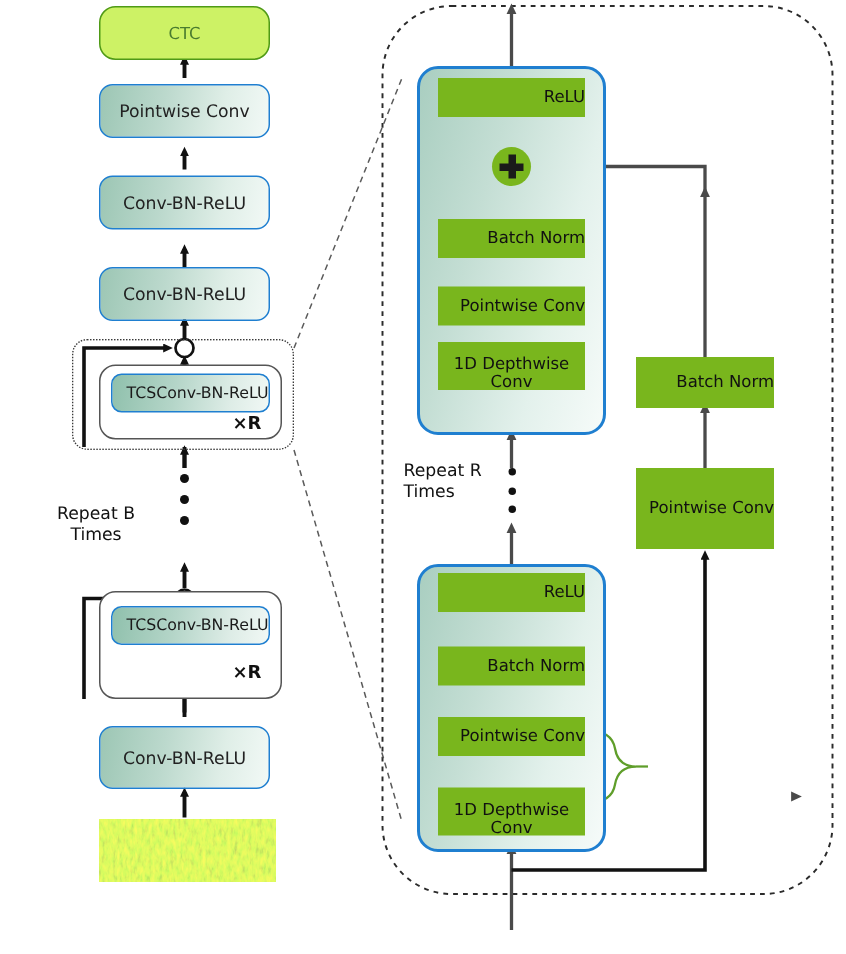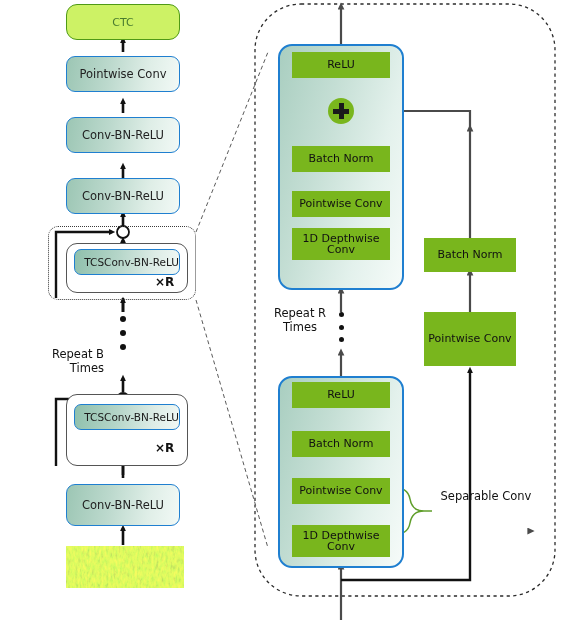--- a/index.html
+++ b/index.html
@@ -31,21 +31,21 @@
        color:#1a1a1a;box-sizing:border-box;}
 
   .plaintext{position:absolute;font-size:11.5px;color:#111;line-height:1.18;}
   .ctr{text-align:center;}
 
   
   .panel{position:absolute;border:2px solid #1f7fd0;border-radius:14px;
          background:linear-gradient(105deg,#a9cec0 0%,#c4ded4 35%,#e3f1ec 70%,#f6fbf9 100%);
          box-sizing:border-box;}
   .gblk{position:absolute;background:#79b61d;display:flex;align-items:center;
-        justify-content:center;text-align:center;font-size:11px;color:#111;
+        justify-content:flex-end;text-align:center;font-size:11px;color:#111;
         line-height:1.04;box-sizing:border-box;}
   .plus{position:absolute;width:26px;height:26px;border-radius:50%;
         background:#79b61d;box-sizing:border-box;}
   .plus:before,.plus:after{content:"";position:absolute;background:#1a1a1a;}
   .plus:before{left:5px;top:10.5px;width:16px;height:5px;}
   .plus:after{left:10.5px;top:5px;width:5px;height:16px;}
   .dots{position:absolute;display:flex;flex-direction:column;
         align-items:center;justify-content:space-between;}
   .dots i{width:5px;height:5px;border-radius:50%;background:#111;display:block;}
   .dotsL i{width:6px;height:6px;}
@@ -144,21 +144,21 @@
   </div>
 
   <div class="dframe" style="left:48px;top:226px;width:148px;height:74px;"></div>
 
   <div class="rframe" style="left:66px;top:243px;width:122px;height:50px;"></div>
   <div class="tcs" style="left:74px;top:249px;width:106px;height:26px;">
     <span>TCSConv-BN-ReLU</span>
   </div>
   <div class="rlabel" style="left:155px;top:275px;">×R</div>
 
-  <div class="plaintext ctr" style="left:24px;top:348px;width:80px;text-align:right;">
+  <div class="plaintext ctr" style="left:24px;top:336px;width:80px;">
     <div>Repeat B</div>
     <div>Times</div>
   </div>
 
   <div class="dots dotsL" style="left:120px;top:316px;width:6px;height:34px;">
     <i></i>
       <i></i>
       <i></i>
   </div>
 
@@ -202,21 +202,21 @@
 
   <div class="gblk" style="left:292px;top:191px;width:98px;height:26px;">
     <span>Pointwise Conv</span>
   </div>
 
   <div class="gblk" style="left:292px;top:228px;width:98px;height:32px;flex-direction:column;">
     <span>1D Depthwise</span>
     <span>Conv</span>
   </div>
 
-  <div class="plaintext" style="left:269px;top:307px;width:62px;text-align:center;">
+  <div class="plaintext" style="left:269px;top:307px;width:62px;text-align:left;">
     <div>Repeat R</div>
     <div>Times</div>
   </div>
   <div class="dots" style="left:338px;top:312px;width:6px;height:30px;">
     <i></i>
       <i></i>
       <i></i>
   </div>
 
   <div class="panel" style="left:278px;top:376px;width:126px;height:192px;"></div>
@@ -240,16 +240,15 @@
 
   <div class="gblk" style="left:424px;top:238px;width:92px;height:34px;">
     <span>Batch Norm</span>
   </div>
 
   <div class="gblk" style="left:424px;top:312px;width:92px;height:54px;">
     <span>Pointwise Conv</span>
   </div>
 
   <div class="plaintext ctr" style="left:432px;top:490px;width:108px;">
-    <div>Separable Conv</div>
   </div>
 
 </div>
 
 </body></html>

